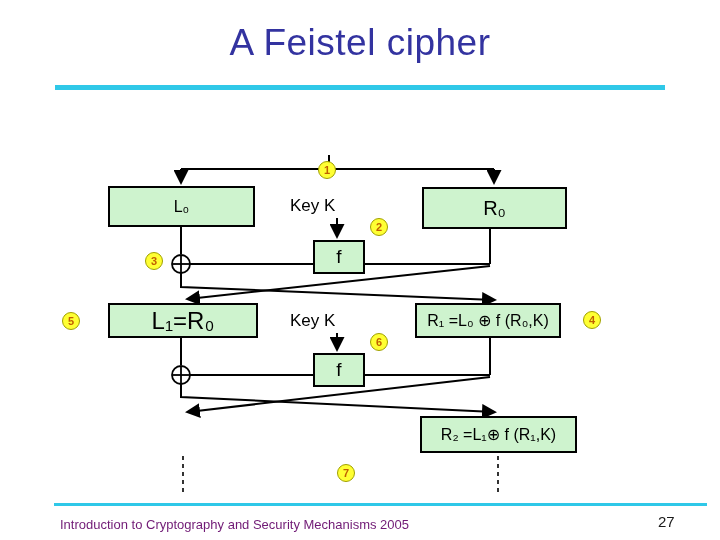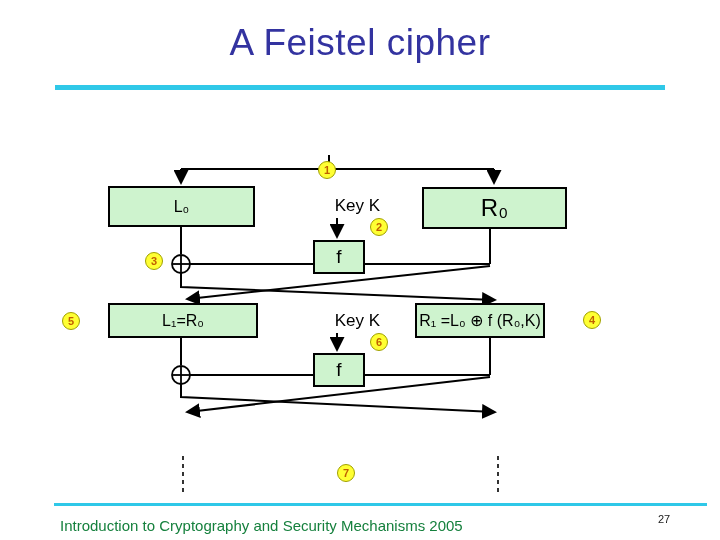--- a/index.html
+++ b/index.html
@@ -18,32 +18,32 @@
     overflow:hidden;margin:0 auto;
   }
   .title{
     position:absolute;left:0;top:22px;width:720px;text-align:center;
     font-size:37px;color:var(--title-text);letter-spacing:0.5px;
   }
   .rule{position:absolute;background:var(--accent-line);}
   .box{
     position:absolute;background:var(--box-fill);border:2px solid var(--box-border);
     display:flex;align-items:center;justify-content:center;box-sizing:border-box;
-    font-size:16px;white-space:nowrap;
+    font-size:24px;white-space:nowrap;
   }
-  .lbl{position:absolute;font-size:17px;text-align:right;white-space:nowrap;}
+  .lbl{position:absolute;font-size:17px;text-align:left;white-space:nowrap;}
   .step{
     position:absolute;width:18px;height:18px;border-radius:50%;
     background:var(--step-fill);border:1px solid var(--step-border);
     color:var(--step-text);font-size:11px;font-weight:bold;
     display:flex;align-items:center;justify-content:center;box-sizing:border-box;
   }
   svg.wires{position:absolute;left:0;top:0;pointer-events:none;}
-  .footer-text{position:absolute;left:60px;top:517px;font-size:15px;color:#15803d;}
-  .page-num{position:absolute;left:658px;top:513px;font-size:11px;color:#1a1a1a;}
+  .footer-text{position:absolute;left:60px;top:517px;font-size:13px;color:#701a75;}
+  .page-num{position:absolute;left:658px;top:513px;font-size:15px;color:#1a1a1a;}
 </style>
 </head>
 <body>
 
 <div class="slide">
 
   <div class="title">A Feistel cipher</div>
   <div class="rule" style="left:55px;top:85px;width:610px;height:5px;"></div>
 
   <svg class="wires" width="720" height="540" viewBox="0 0 720 540">
@@ -87,31 +87,32 @@
     </g>
     <g>
       <circle cx="181" cy="375" r="9" fill="#fff" stroke="#000" stroke-width="1.8"></circle>
       <line x1="173" y1="375" x2="189" y2="375" stroke="#000" stroke-width="1.8"></line>
       <line x1="181" y1="367" x2="181" y2="383" stroke="#000" stroke-width="1.8"></line>
     </g>
   </svg>
 
 
   <div class="box" style="left:108px;top:186px;width:147px;height:41px;font-size:16px;">L₀</div>
-  <div class="box" style="left:422px;top:187px;width:145px;height:42px;font-size:24px;">R₀</div>
+  <div class="box" style="left:422px;top:187px;width:145px;height:42px;font-size:20px;">R₀</div>
 
   <div class="lbl" style="left:290px;top:196px;width:90px;">Key K</div>
   <div class="box" style="left:313px;top:240px;width:52px;height:34px;font-size:19px;">f</div>
 
   <div class="box" style="left:108px;top:303px;width:150px;height:35px;">L₁=R₀</div>
-  <div class="box" style="left:415px;top:303px;width:130px;height:35px;font-size:16px;">R₁ =L₀ ⊕ f (R₀,K)</div>
+  <div class="box" style="left:415px;top:303px;width:146px;height:35px;font-size:16px;">R₁ =L₀ ⊕ f (R₀,K)</div>
 
   <div class="lbl" style="left:290px;top:311px;width:90px;">Key K</div>
   <div class="box" style="left:313px;top:353px;width:52px;height:34px;font-size:19px;">f</div>
 
+  <div class="box" style="left:420px;top:416px;width:157px;height:37px;font-size:16px;">R₂ =L₁⊕ f (R₁,K)</div>
 
   <div class="step" style="left:318px;top:161px;">1</div>
   <div class="step" style="left:370px;top:218px;">2</div>
   <div class="step" style="left:145px;top:252px;">3</div>
   <div class="step" style="left:583px;top:311px;">4</div>
   <div class="step" style="left:62px;top:312px;">5</div>
   <div class="step" style="left:370px;top:333px;">6</div>
   <div class="step" style="left:337px;top:464px;">7</div>
 
   <div class="rule" style="left:54px;top:503px;width:653px;height:3px;"></div>

